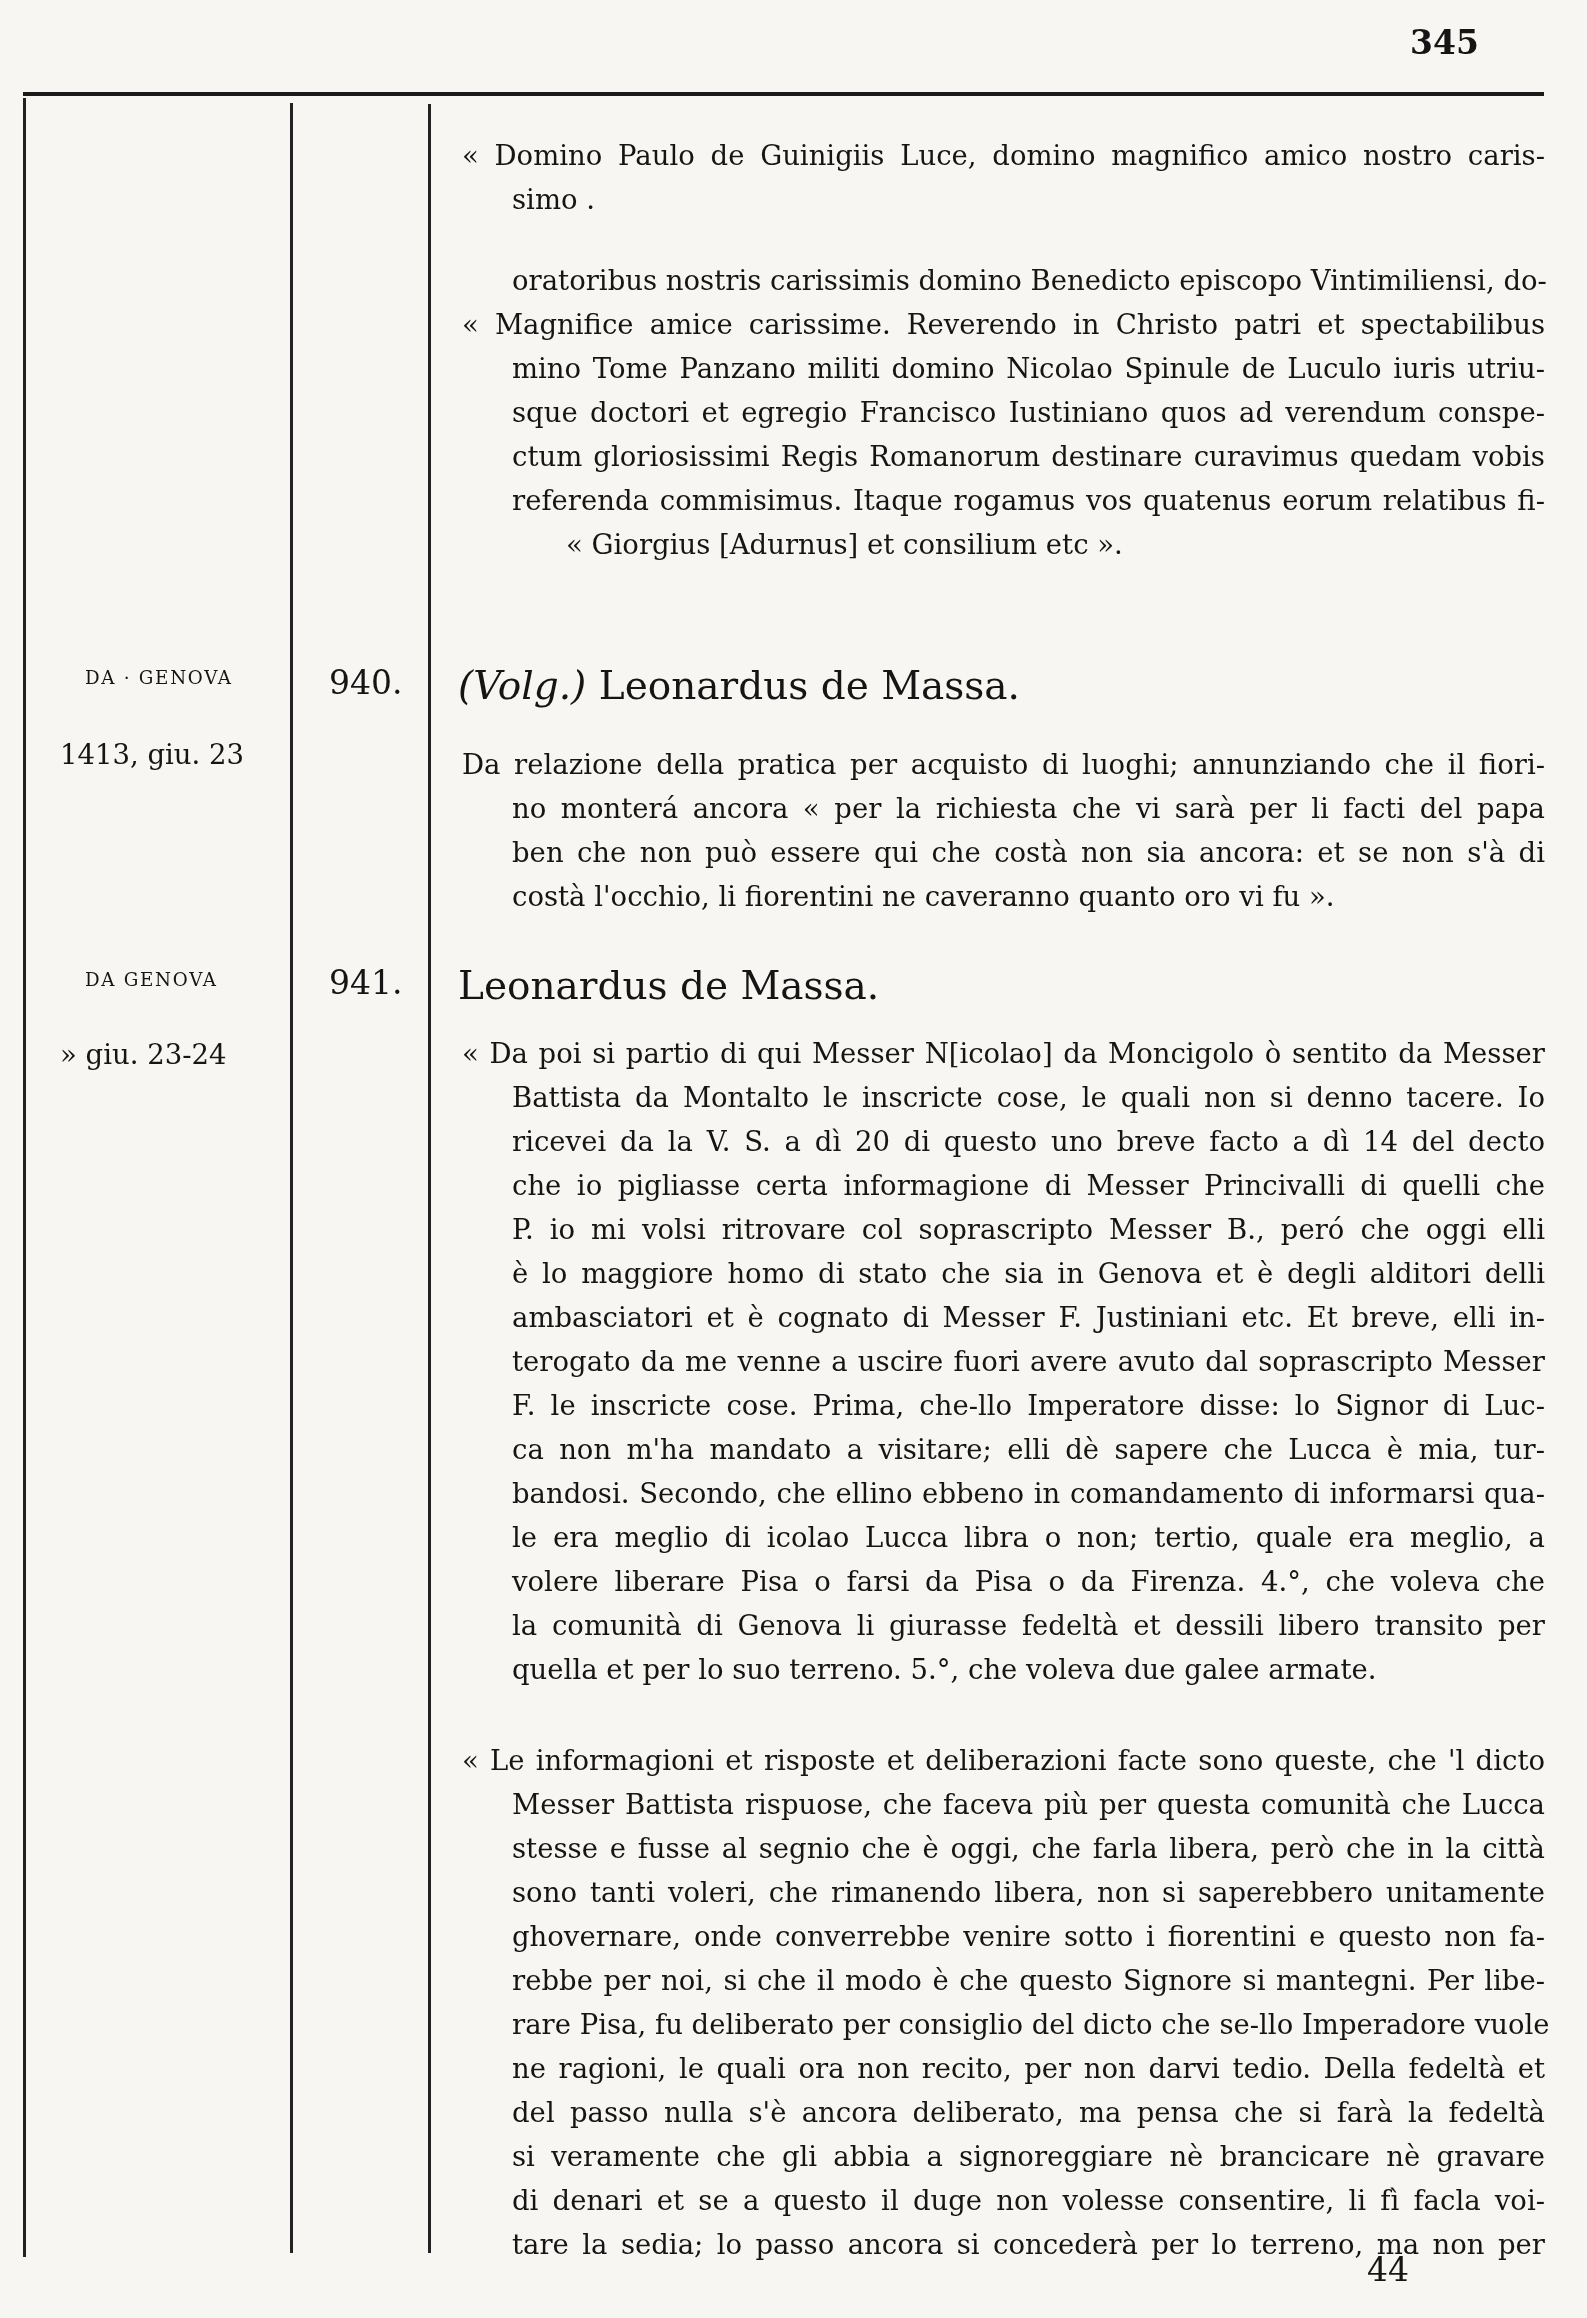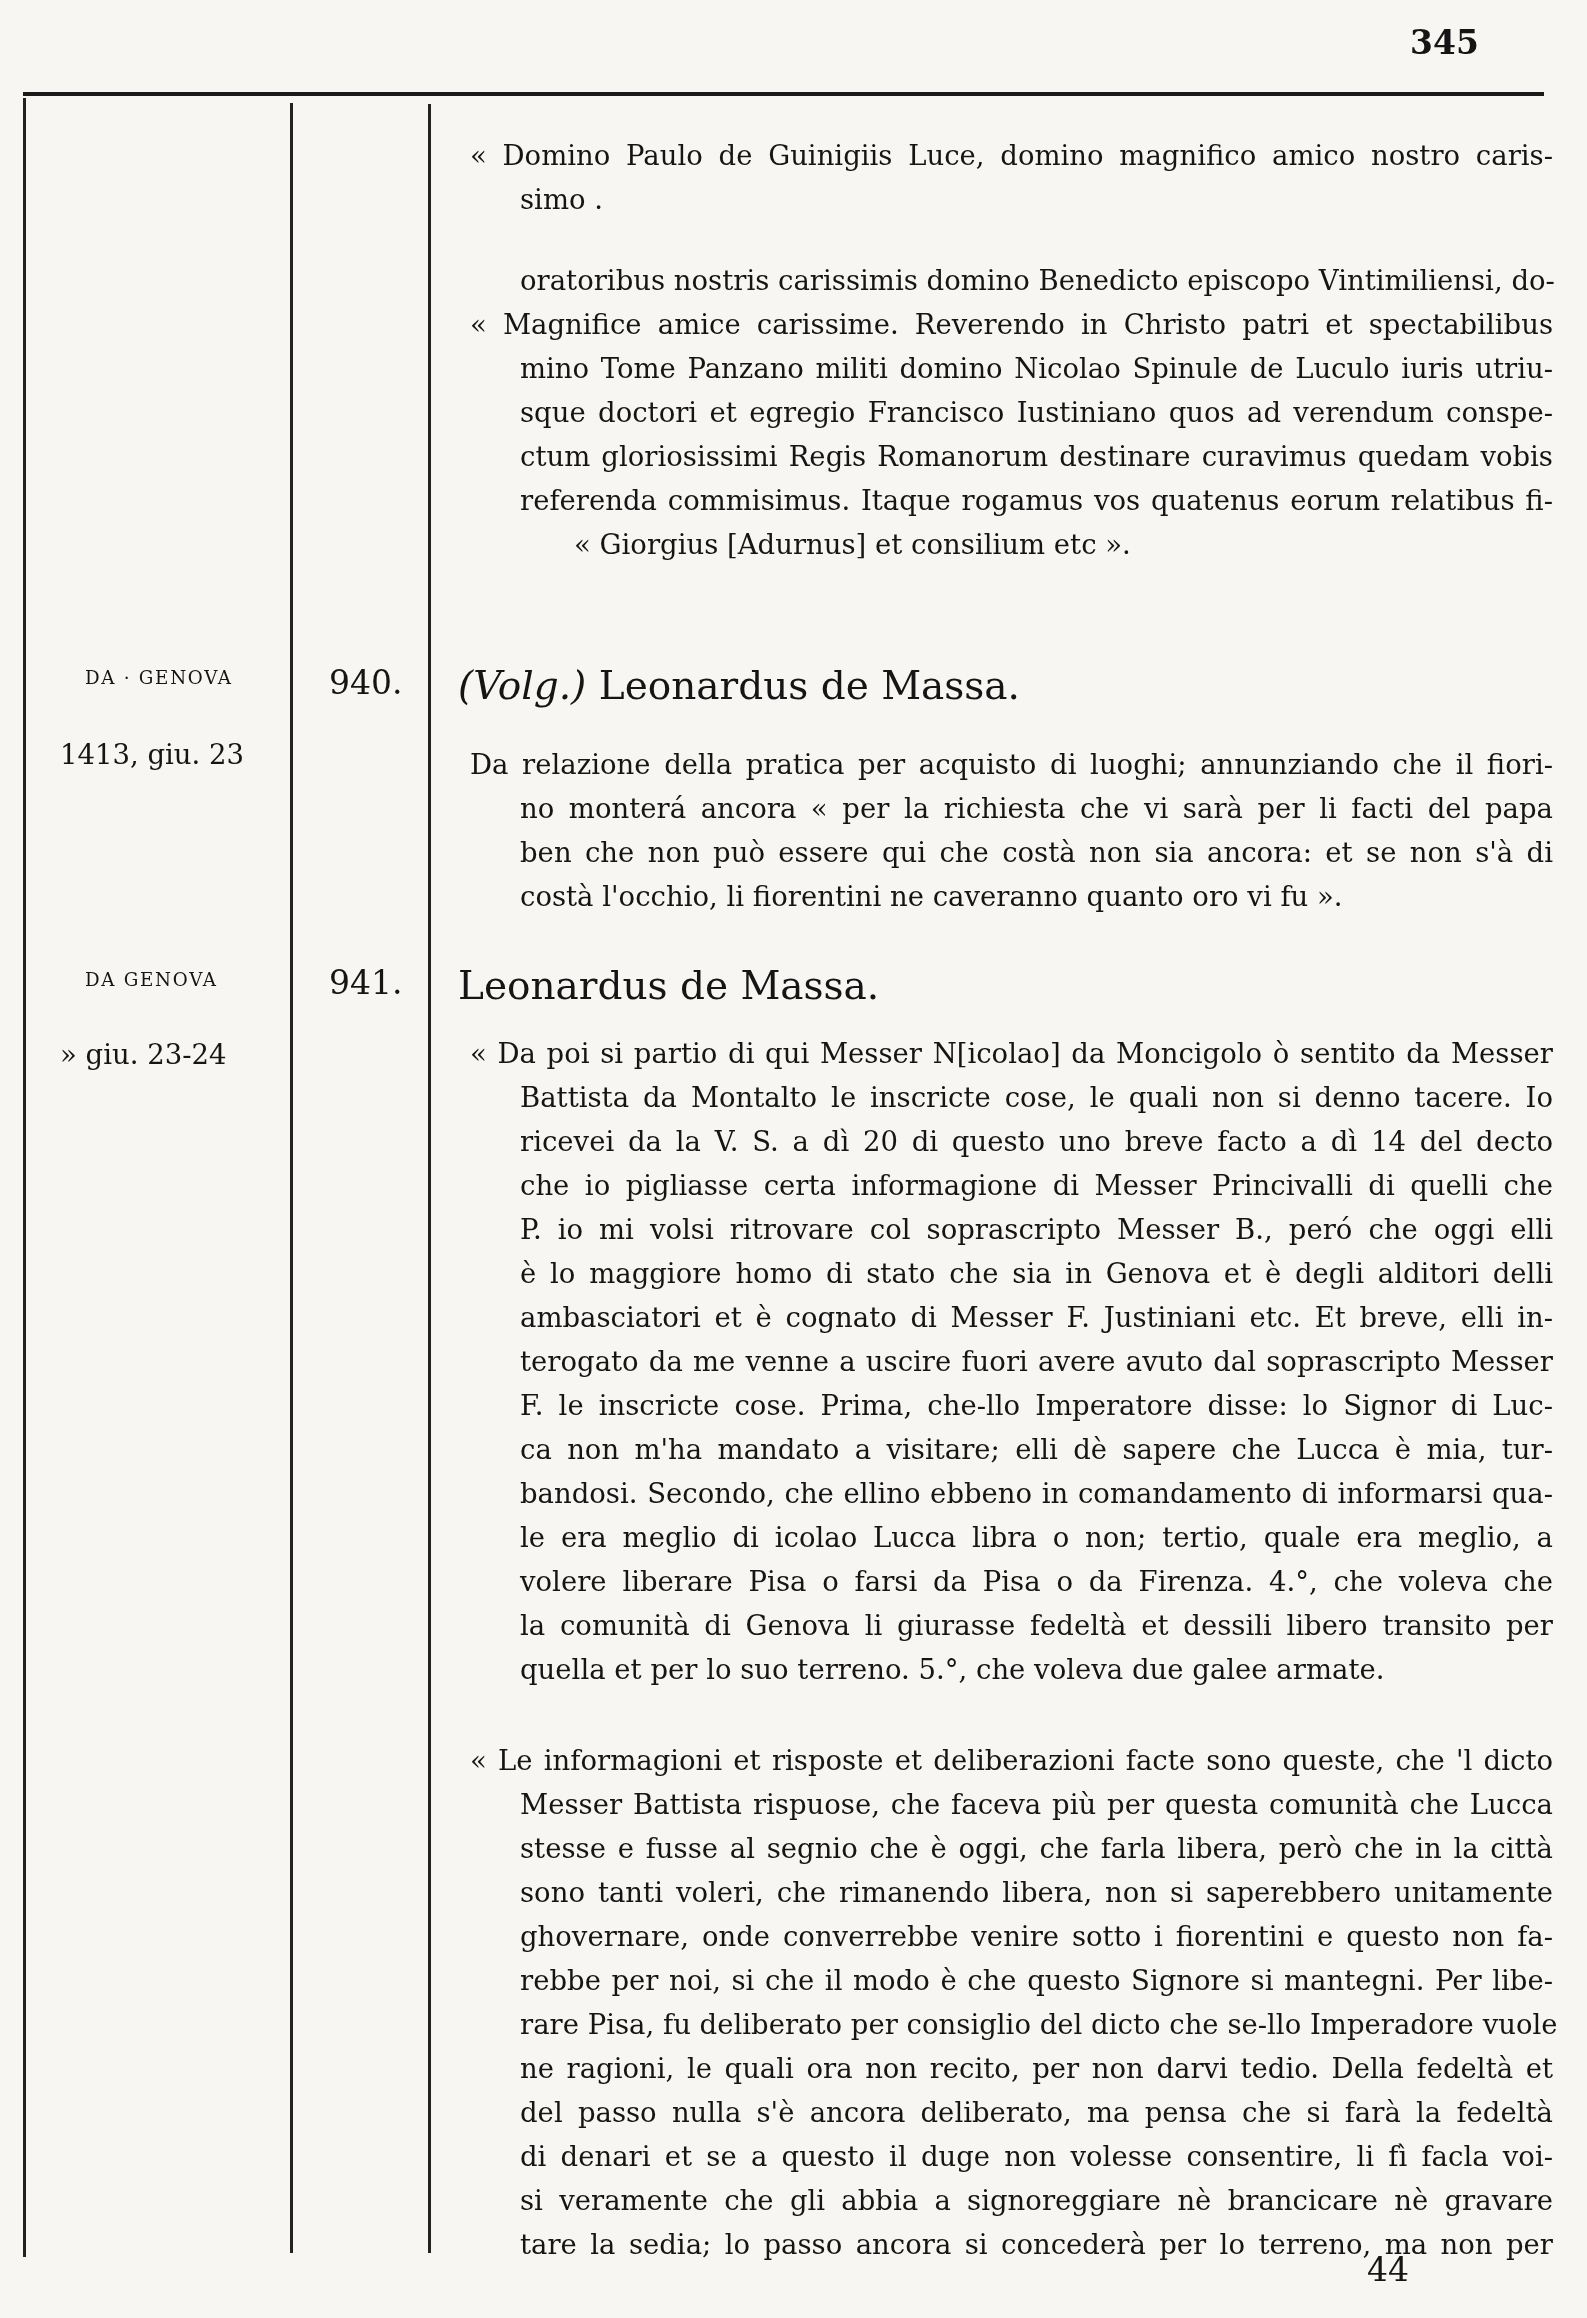--- a/index.html
+++ b/index.html
@@ -21,21 +21,21 @@
   }
   .vline { position: absolute; width: 2.5px; background: #222; }
   .vline.col1 { left: 23px; top: 98px; height: 2159px; }
   .vline.col2 { left: 290px; top: 103px; height: 2150px; }
   .vline.col3 { left: 428px; top: 104px; height: 2149px; }
 
   .main {
     position: absolute; left: 458px; width: 1083px;
     font-size: 27.5px; line-height: 44px;
   }
-  .para { position: absolute; left: 12px; width: 1083px; }
+  .para { position: absolute; left: 4px; width: 1083px; }
   .line { display: block; white-space: nowrap; text-align: justify; text-align-last: justify; }
   .line.last { text-align-last: left; }
   .indent { padding-left: 50px; }
   .indent2 { padding-left: 104px; }
 
   .margin-place {
     position: absolute; left: 85px; font-size: 18.3px; letter-spacing: 1.7px;
     font-variant: small-caps;
   }
   .margin-date { position: absolute; left: 60px; font-size: 27.5px; }
@@ -115,22 +115,22 @@
       <div class="para" style="top:707px;">
         <span class="line">« Le informagioni et risposte et deliberazioni facte sono queste, che 'l dicto</span>
         <span class="line indent">Messer Battista rispuose, che faceva più per questa comunità che Lucca</span>
         <span class="line indent">stesse e fusse al segnio che è oggi, che farla libera, però che in la città</span>
         <span class="line indent">sono tanti voleri, che rimanendo libera, non si saperebbero unitamente</span>
         <span class="line indent">ghovernare, onde converrebbe venire sotto i fiorentini e questo non fa-</span>
         <span class="line indent">rebbe per noi, si che il modo è che questo Signore si mantegni. Per libe-</span>
         <span class="line indent">rare Pisa, fu deliberato per consiglio del dicto che se-llo Imperadore vuole</span>
         <span class="line indent">ne ragioni, le quali ora non recito, per non darvi tedio. Della fedeltà et</span>
         <span class="line indent">del passo nulla s'è ancora deliberato, ma pensa che si farà la fedeltà</span>
+        <span class="line indent">si veramente che gli abbia a signoreggiare nè brancicare nè gravare</span>
         <span class="line indent">di denari et se a questo il duge non volesse consentire, li fì facla voi-</span>
-        <span class="line indent">si veramente che gli abbia a signoreggiare nè brancicare nè gravare</span>
         <span class="line indent">tare la sedia; lo passo ancora si concederà per lo terreno, ma non per</span>
       </div>
     </div>
   </div>
 
   <div class="folio-bottom">44</div>
 </div>
 
 
 </body></html>

